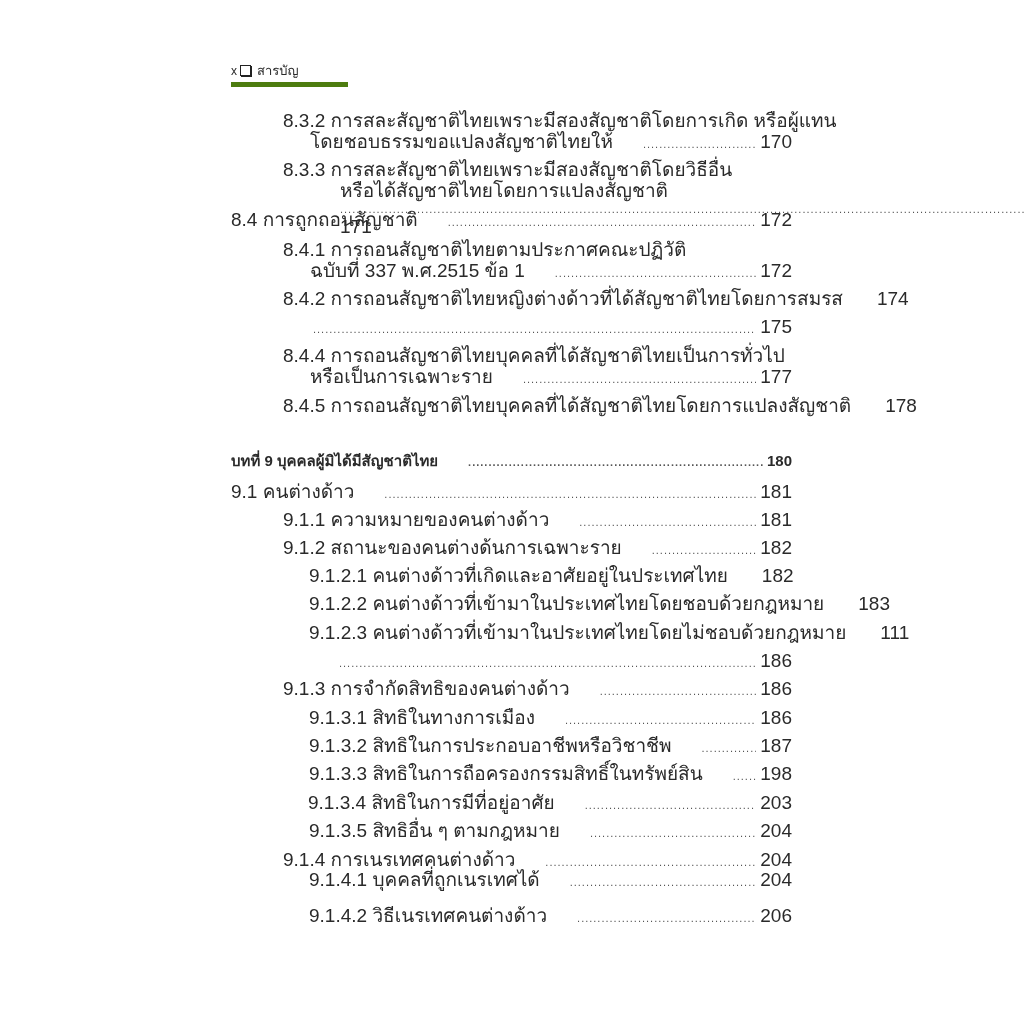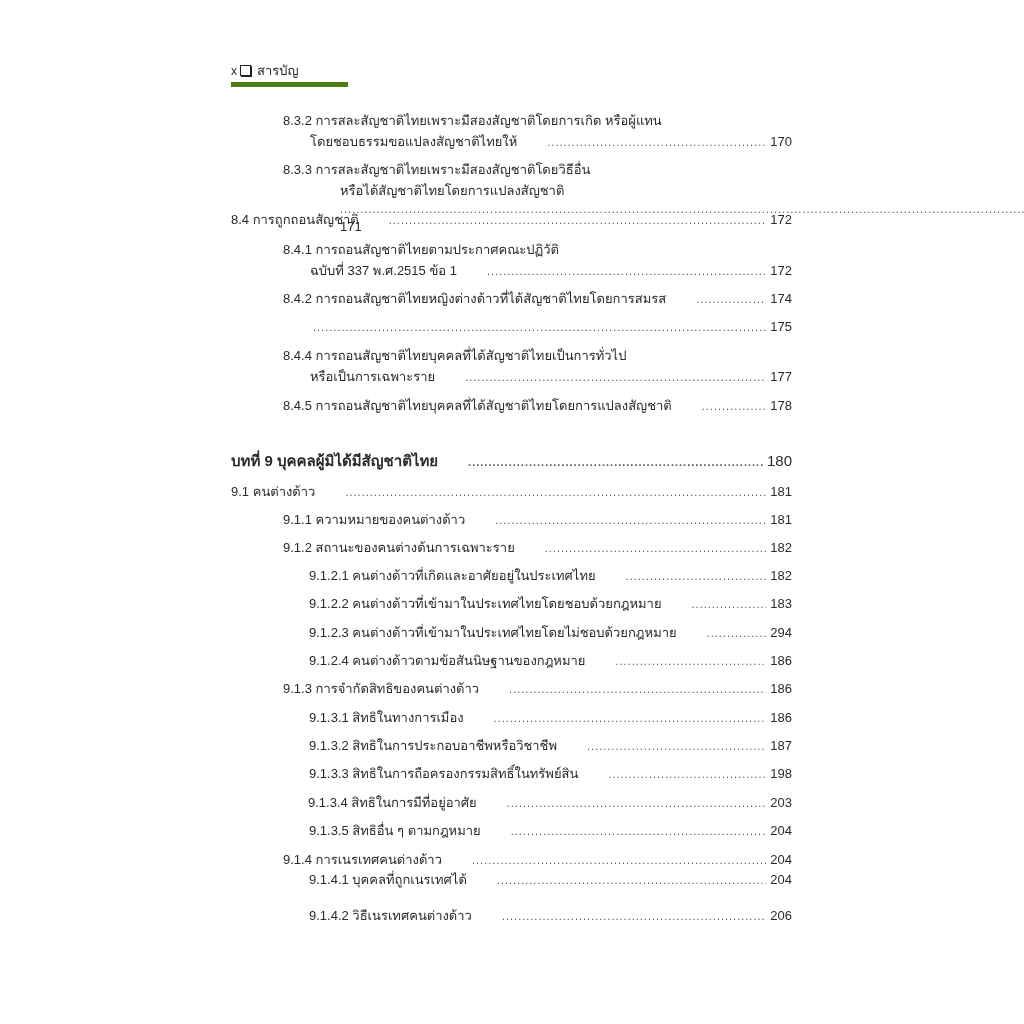--- a/index.html
+++ b/index.html
@@ -4,30 +4,30 @@
 <style>
   html, body { margin: 0; padding: 0; background: #ffffff; }
   body { width: 1024px; height: 1024px; position: relative; overflow: hidden;
          font-family: "Liberation Sans", "DejaVu Sans", sans-serif; color: #2a2a2a; }
   .header { position: absolute; left: 231px; top: 62px; width: 117px; height: 20px;
             border-bottom: 5px solid #4d7c0f; font-size: 13px; line-height: 18px; }
   .header .x { font-size: 12px; }
   .header .box { display: inline-block; width: 9px; height: 9px; border: 1.5px solid #222;
                  margin: 0 6px 0 3px; vertical-align: -1px; box-shadow: 1px 1px 0 #222; }
   .toc { position: absolute; left: 0; top: 0; width: 1024px; }
-  .entry { position: absolute; right: 232px; font-size: 13px; line-height: 18px; }
+  .entry { position: absolute; right: 232px; font-size: 19px; line-height: 18px; }
   .line { display: flex; align-items: baseline; white-space: nowrap; }
   .line .title { flex: 0 0 auto; }
   .line .dots { flex: 1 1 auto; overflow: hidden; color: #555; margin: 0 4px 0 30px;
                 letter-spacing: 1px; font-size: 11px; }
   .line .dots::before { content: "................................................................................................................................................................................................................"; }
   .line .page { flex: 0 0 auto; text-align: right; }
   .cont { padding-left: 27px; }
   .chapter { font-weight: bold; font-size: 15px; }
-  .chapter .page { font-weight: normal; }
+  .chapter .page { font-weight: bold; }
 </style>
 </head>
 <body>
 
 <div class="header">
   <span class="x">x</span><span class="box"></span><span>สารบัญ</span>
 </div>
 
 <div class="toc">
 
@@ -151,27 +151,26 @@
         <span class="title">9.1.2.2 คนต่างด้าวที่เข้ามาในประเทศไทยโดยชอบด้วยกฎหมาย</span>
         <span class="dots"></span>
         <span class="page">183</span>
       </div>
   </div>
 
   <div class="entry" style="left:309px; top:624px;">
     <div class="line">
         <span class="title">9.1.2.3 คนต่างด้าวที่เข้ามาในประเทศไทยโดยไม่ชอบด้วยกฎหมาย</span>
         <span class="dots"></span>
-        <span class="page">294</span>
+        <span class="page">111</span>
       </div>
   </div>
 
   <div class="entry" style="left:309px; top:652px;">
     <div class="line">
-        <span class="title">9.1.2.4 คนต่างด้าวตามข้อสันนิษฐานของกฎหมาย</span>
         <span class="dots"></span>
         <span class="page">186</span>
       </div>
   </div>
 
   <div class="entry" style="left:283px; top:680px;">
     <div class="line">
         <span class="title">9.1.3 การจำกัดสิทธิของคนต่างด้าว</span>
         <span class="dots"></span>
         <span class="page">186</span>

